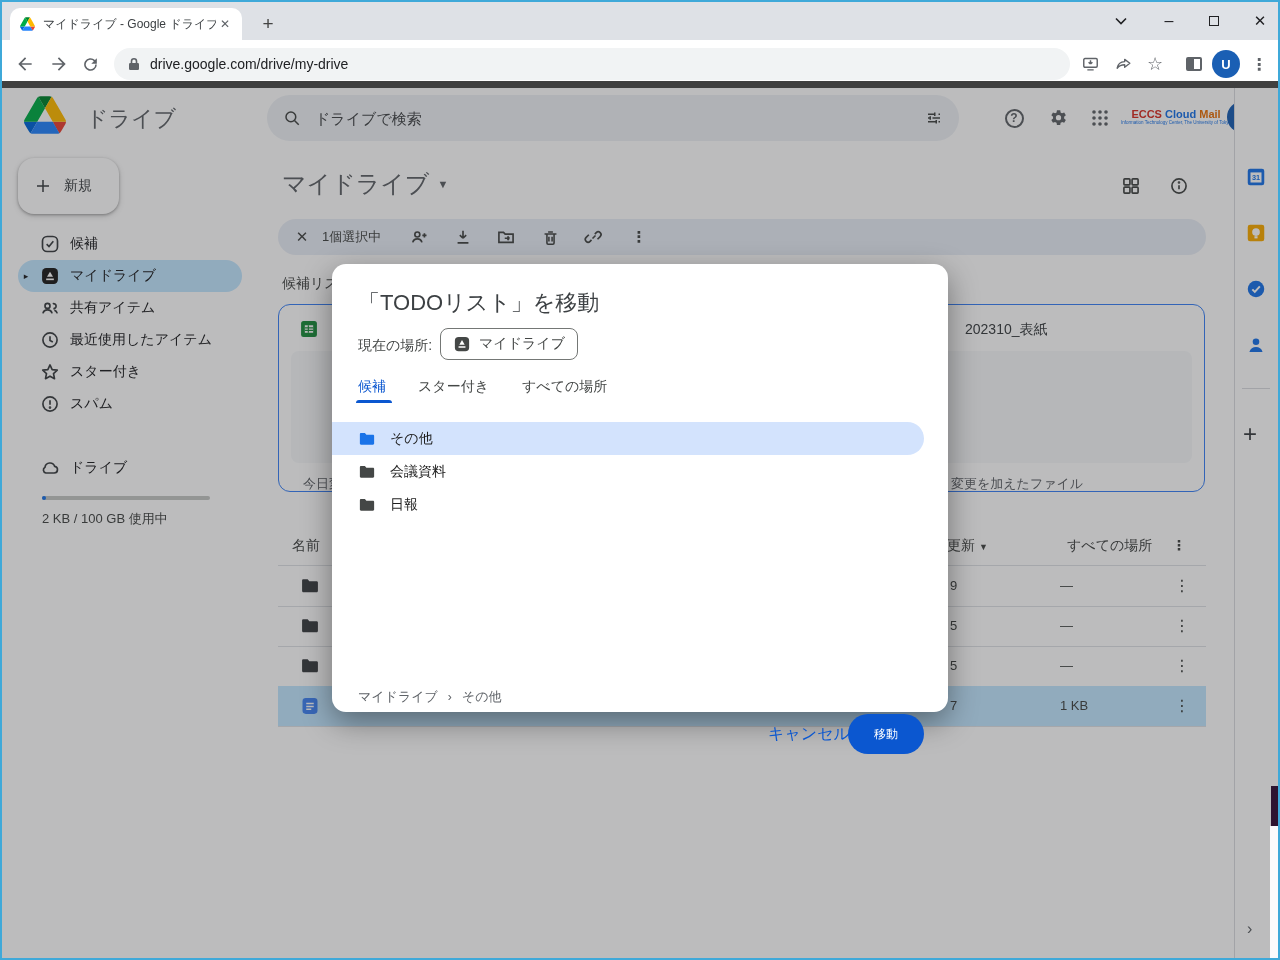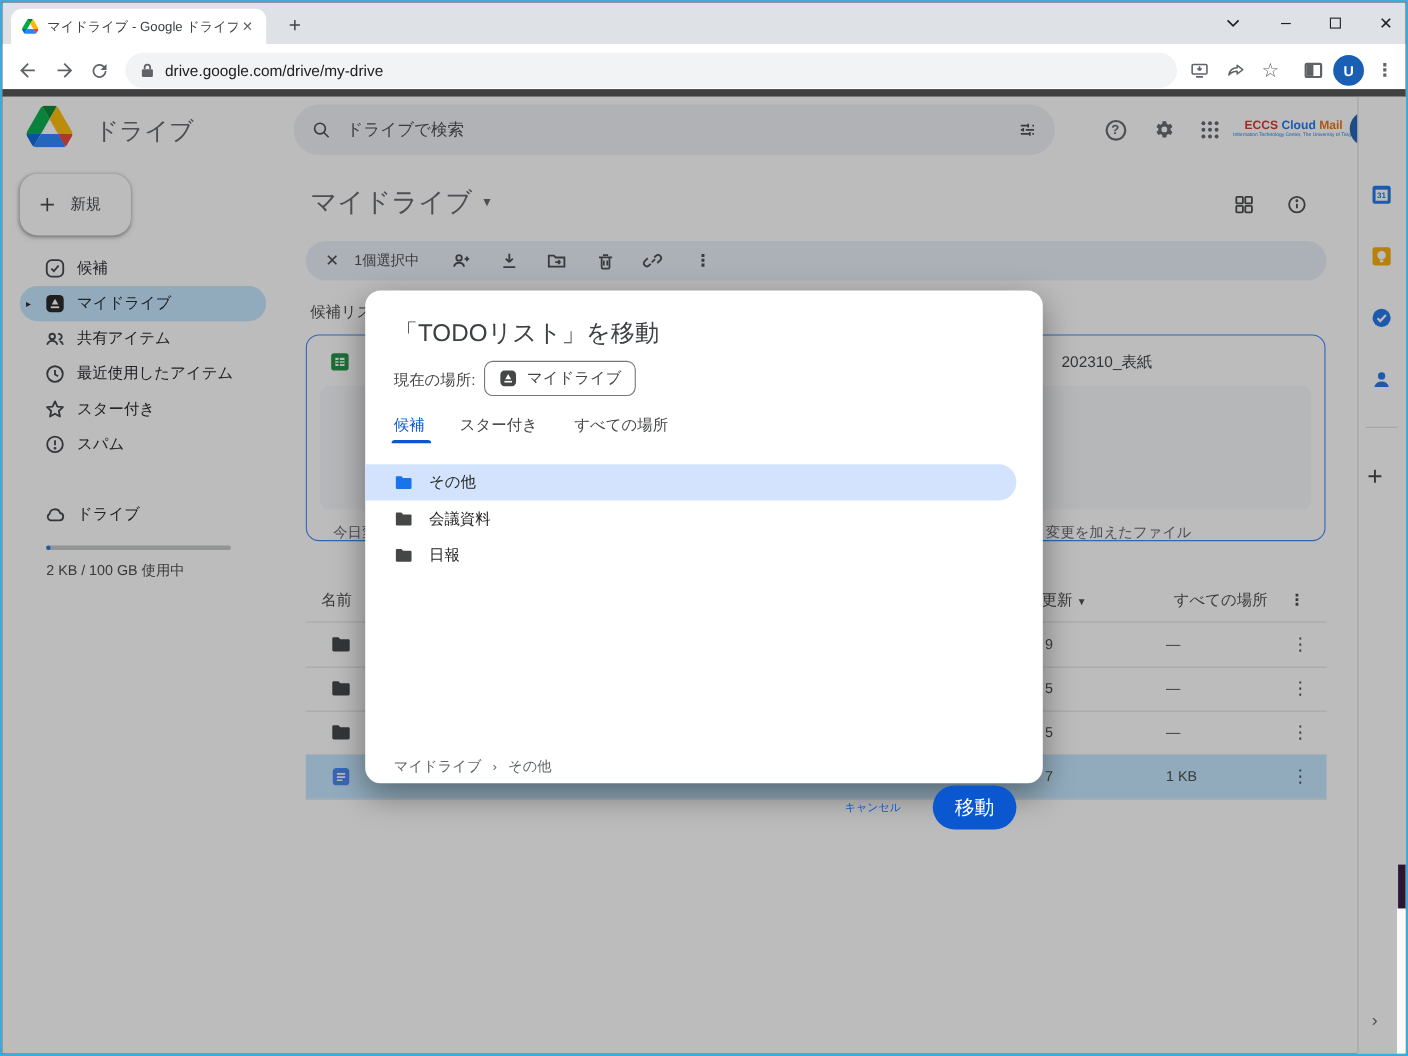--- a/index.html
+++ b/index.html
@@ -91,22 +91,22 @@
   .chip { position:absolute; left:108px; top:64px; height:32px; border:1px solid #747775; border-radius:8px; display:flex; align-items:center; gap:8px; padding:0 12px; font-size:14px; color:#444746; }
   .dtab { position:absolute; top:114px; font-size:14px; color:#444746; }
   .dtab.active { color:#0b57d0; font-weight:500; }
   .dtab-under { position:absolute; left:24px; top:136px; width:36px; height:3px; border-radius:3px 3px 0 0; background:#0b57d0; }
   .drow { position:absolute; left:0; width:592px; height:33px; display:flex; align-items:center; }
   .drow.sel { background:#d3e3fd; border-radius:0 17px 17px 0; }
   .drow .dfold { width:18px; height:18px; margin-left:26px; margin-right:14px; }
   .drow .dname { font-size:14px; color:#1f1f1f; }
   .dcrumb { position:absolute; left:26px; top:424px; font-size:13px; color:#5f6368; display:flex; align-items:center; gap:10px; }
   .dcrumb .sep { font-size:12px; }
-  .btn-cancel { position:absolute; left:420px; top:450px; height:40px; padding:0 16px; display:flex; align-items:center; font-size:10px; font-weight:500; color:#0b57d0; background:none; border:none; font-family:Liberation Mono, monospace; }
-  .btn-move { position:absolute; left:516px; top:450px; width:76px; height:40px; border-radius:20px; background:#0b57d0; color:#fff; font-size:18px; font-weight:500; border:none; font-family:inherit; }
+  .btn-cancel { position:absolute; left:420px; top:450px; height:40px; padding:0 16px; display:flex; align-items:center; font-size:16px; font-weight:500; color:#0b57d0; background:none; border:none; font-family:Liberation Mono, monospace; }
+  .btn-move { position:absolute; left:516px; top:450px; width:76px; height:40px; border-radius:20px; background:#0b57d0; color:#fff; font-size:12px; font-weight:500; border:none; font-family:inherit; }
 </style>
 </head>
 <body>
 
 <div class="win">
 
   <div class="tabstrip">
     <div class="tab">
       <span class="ico">
         <svg width="15" height="14" viewBox="0 0 87.3 78">

